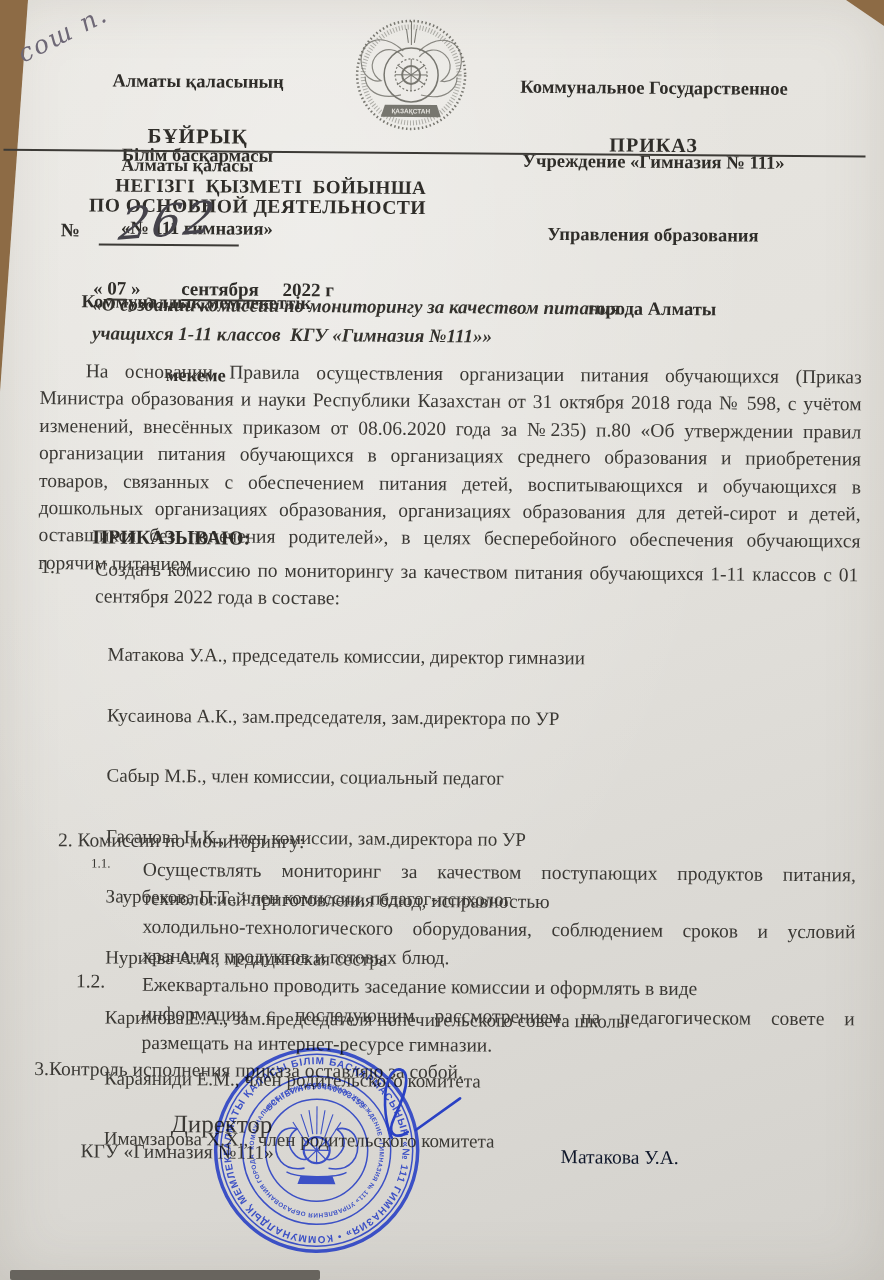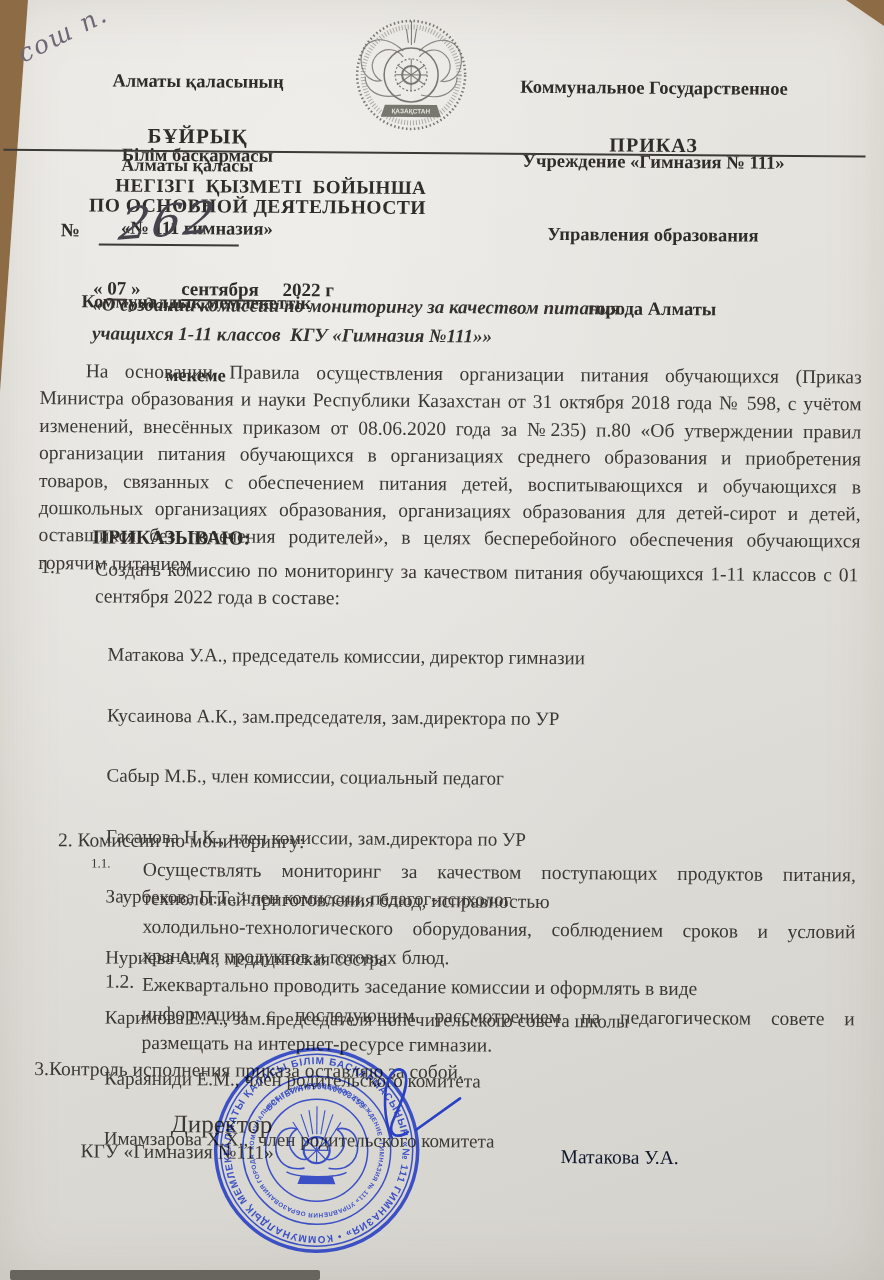--- a/index.html
+++ b/index.html
@@ -119,21 +119,21 @@
     <div class="abs" style="left:60px;top:832px;font-size:19.5px;color:#3b3935;">2. Комиссии по мониторингу:</div>
 
     <div class="abs" style="left:93px;top:858px;font-size:13px;">1.1.</div>
     <div class="abs" style="left:145px;top:858px;width:713px;font-size:19.5px;line-height:28.6px;color:#3b3935;white-space:normal;">
       <div class="stretch">Осуществлять мониторинг за качеством поступающих продуктов питания,</div>
       <div>технологией приготовления блюд, исправностью</div>
       <div class="stretch">холодильно-технологического оборудования, соблюдением сроков и условий</div>
       <div>хранения продуктов и готовых блюд.</div>
     </div>
 
-    <div class="abs" style="left:108px;top:973px;font-size:19.5px;">1.2.</div>
+    <div class="abs" style="left:79px;top:973px;font-size:19.5px;">1.2.</div>
     <div class="abs" style="left:145px;top:973px;width:713px;font-size:19.5px;line-height:28.8px;color:#3b3935;white-space:normal;">
       <div>Ежеквартально проводить заседание комиссии и оформлять в виде</div>
       <div class="stretch">информации с последующим рассмотрением на педагогическом совете и</div>
       <div>размещать на интернет-ресурсе гимназии.</div>
     </div>
 
     <div class="abs" style="left:38px;top:1061px;font-size:19.5px;color:#3b3935;">3.Контроль исполнения приказа оставляю за собой.</div>
 
     <div class="abs" style="left:175px;top:1112px;font-size:25px;color:#3b3935;">Директор</div>
     <div class="abs" style="left:85px;top:1143px;font-size:19.5px;color:#3b3935;">КГУ «Гимназия №111»</div>

